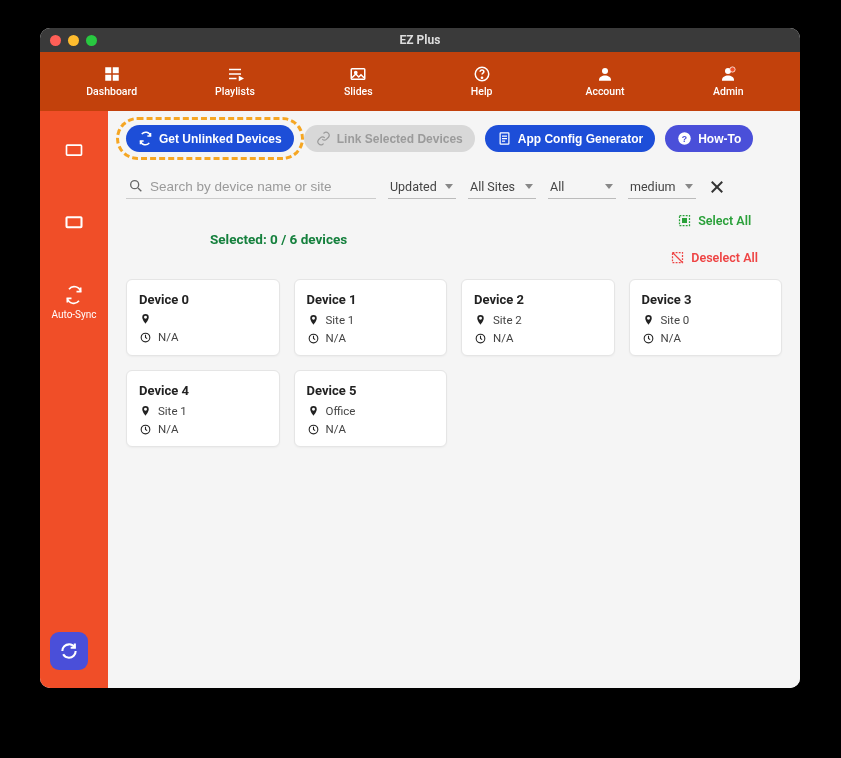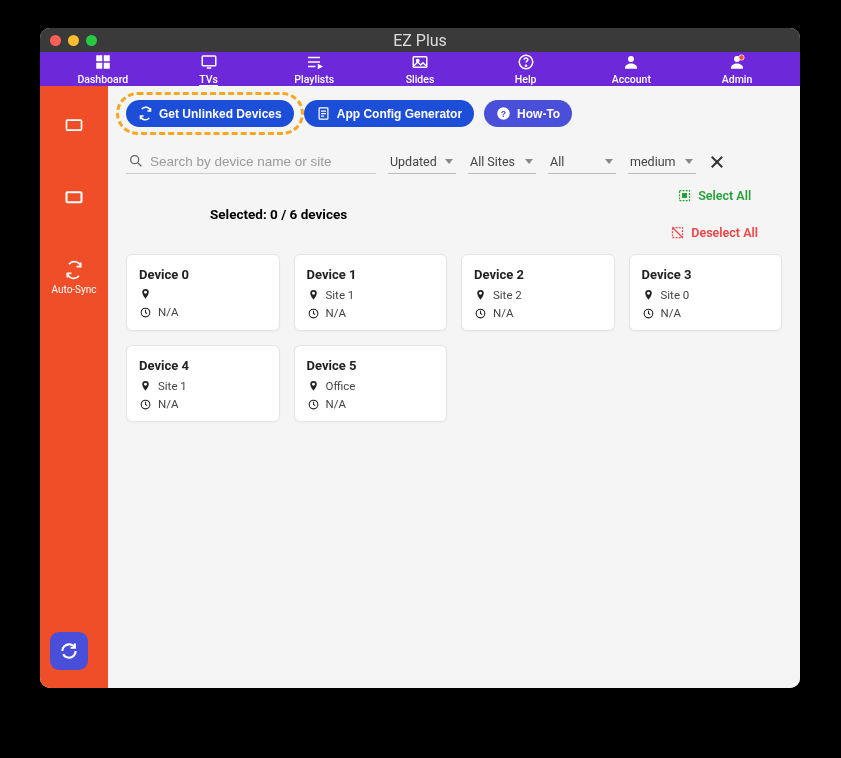--- a/index.html
+++ b/index.html
@@ -4,22 +4,22 @@
 <style>
   * { box-sizing: border-box; margin: 0; padding: 0; }
   body { background: #000; width: 841px; height: 758px; font-family: -apple-system, BlinkMacSystemFont, "Segoe UI", Roboto, sans-serif; overflow: hidden; position: relative; }
   .window { position: absolute; left: 40px; top: 28px; width: 760px; height: 660px; background: #fff; border-radius: 10px; overflow: hidden; box-shadow: 0 10px 40px rgba(0,0,0,0.5); display: flex; flex-direction: column; }
   .titlebar { height: 24px; background: #3a3a3a; display: flex; align-items: center; padding: 0 10px; position: relative; flex-shrink: 0; }
   .traffic { display: flex; gap: 7px; }
   .tl { width: 11px; height: 11px; border-radius: 50%; }
   .tl.red { background: #ff5f57; }
   .tl.yellow { background: #febc2e; }
   .tl.green { background: #28c840; }
-  .titlebar-title { position: absolute; left: 0; right: 0; text-align: center; color: #ddd; font-size: 16px; font-weight: 400; pointer-events: none; }
-  .topnav { background: #6d28d9; height: 34px; display: flex; justify-content: space-around; align-items: center; padding: 0 10px; flex-shrink: 0; }
+  .titlebar-title { position: absolute; left: 0; right: 0; text-align: center; color: #ddd; font-size: 12px; font-weight: 700; pointer-events: none; }
+  .topnav { background: #c2410c; height: 59px; display: flex; justify-content: space-around; align-items: center; padding: 0 10px; flex-shrink: 0; }
   .topnav-item { display: flex; flex-direction: column; align-items: center; gap: 2px; color: #fff; font-size: 10.5px; font-weight: 500; width: 90px; cursor: pointer; }
   .topnav-item.active { text-decoration: underline; text-underline-offset: 2px; }
   .topnav-item svg { width: 18px; height: 18px; }
   .body-row { display: flex; flex: 1; min-height: 0; }
   .sidebar { width: 68px; background: #f04e28; display: flex; flex-direction: column; align-items: center; padding-top: 30px; gap: 48px; flex-shrink: 0; position: relative; }
   .side-item { display: flex; flex-direction: column; align-items: center; gap: 4px; color: #fff; font-size: 10px; cursor: pointer; }
   .side-item svg { width: 20px; height: 20px; }
   .fab { position: absolute; bottom: 18px; left: 10px; width: 38px; height: 38px; border-radius: 9px; background: #4a4fd9; display: flex; align-items: center; justify-content: center; cursor: pointer; }
   .fab svg { width: 20px; height: 20px; color: #fff; }
   .main { flex: 1; background: #f5f5f5; padding: 14px 18px; overflow: auto; }
@@ -33,21 +33,21 @@
   .highlight-ring { position: absolute; inset: -8px -10px; border: 3px dashed #f5a623; border-radius: 22px; pointer-events: none; }
   .filter-row { display: flex; align-items: center; gap: 12px; margin-bottom: 14px; margin-top: 22px; }
   .search-wrap { display: flex; align-items: center; gap: 6px; flex: 0 0 250px; border-bottom: 1px solid #ccc; padding: 4px 2px; color: #888; }
   .search-wrap input { border: none; outline: none; background: transparent; font-size: 13.5px; color: #444; width: 100%; }
   .search-wrap input::placeholder { color: #9a9a9a; }
   .search-wrap svg { width: 16px; height: 16px; color: #666; flex-shrink: 0; }
   .dropdown { display: flex; align-items: center; justify-content: space-between; border-bottom: 1px solid #bbb; padding: 4px 2px; font-size: 12.5px; color: #444; cursor: pointer; min-width: 68px; gap: 6px; }
   .dropdown svg { width: 10px; height: 10px; color: #888; }
   .close-x { width: 18px; height: 18px; cursor: pointer; color: #333; }
   .selection-row { display: flex; align-items: center; margin-bottom: 14px; padding: 0 4px; }
-  .sel-text { font-size: 13.5px; font-weight: 700; color: #000000; flex: 1; text-align: left; padding-left: 80px; }
+  .sel-text { font-size: 13.5px; font-weight: 700; color: #15803d; flex: 1; text-align: left; padding-left: 80px; }
   .sel-actions { display: flex; gap: 22px; align-items: center; margin-right: 20px; flex-direction: column; }
   .sel-btn { display: flex; align-items: center; gap: 6px; font-size: 12.5px; font-weight: 600; cursor: pointer; }
   .sel-btn.select { color: #2aa03a; }
   .sel-btn.deselect { color: #e44; }
   .sel-btn svg { width: 15px; height: 15px; }
   .grid { display: grid; grid-template-columns: repeat(4, 1fr); gap: 14px; }
   .card { background: #fff; border: 1px solid #e5e5e5; border-radius: 6px; padding: 12px 12px 10px; box-shadow: 0 1px 2px rgba(0,0,0,0.04); cursor: pointer; }
   .card-title { font-size: 13px; font-weight: 700; color: #222; margin-bottom: 6px; }
   .card-row { display: flex; align-items: center; gap: 6px; font-size: 11.5px; color: #444; margin-top: 4px; }
   .card-row svg { width: 13px; height: 13px; color: #222; flex-shrink: 0; }
@@ -68,27 +68,20 @@
   <div class="topnav">
     <div class="topnav-item">
       <svg viewBox="0 0 24 24" fill="currentColor">
           <rect x="3" y="3" width="8" height="8"></rect>
           <rect x="13" y="3" width="8" height="8"></rect>
           <rect x="3" y="13" width="8" height="8"></rect>
           <rect x="13" y="13" width="8" height="8"></rect>
         </svg>
       <span>Dashboard</span>
     </div>
-    <div class="topnav-item active">
-      <svg viewBox="0 0 24 24" fill="none" stroke="currentColor" stroke-width="2">
-          <rect x="3" y="4" width="18" height="13" rx="1"></rect>
-          <line x1="9" y1="20" x2="15" y2="20"></line>
-        </svg>
-      <span>TVs</span>
-    </div>
     <div class="topnav-item">
       <svg viewBox="0 0 24 24" fill="none" stroke="currentColor" stroke-width="2">
           <line x1="4" y1="6" x2="20" y2="6"></line>
           <line x1="4" y1="12" x2="20" y2="12"></line>
           <line x1="4" y1="18" x2="14" y2="18"></line>
           <polygon points="18,16 22,18 18,20" fill="currentColor"></polygon>
         </svg>
       <span>Playlists</span>
     </div>
     <div class="topnav-item">
@@ -161,20 +154,26 @@
           <button class="btn btn-primary">
             <svg viewBox="0 0 24 24" fill="none" stroke="currentColor" stroke-width="2.5">
                 <path d="M20 8a8 8 0 00-14-3M4 16a8 8 0 0014 3"></path>
                 <polyline points="20,3 20,8 15,8"></polyline>
                 <polyline points="4,21 4,16 9,16"></polyline>
               </svg>
             <span>Get Unlinked Devices</span>
           </button>
           <div class="highlight-ring"></div>
         </div>
+        <button class="btn btn-disabled">
+          <svg viewBox="0 0 24 24" fill="none" stroke="currentColor" stroke-width="2">
+              <path d="M10 13a5 5 0 007 0l3-3a5 5 0 00-7-7l-1 1M14 11a5 5 0 00-7 0l-3 3a5 5 0 007 7l1-1"></path>
+            </svg>
+          <span>Link Selected Devices</span>
+        </button>
         <button class="btn btn-primary">
           <svg viewBox="0 0 24 24" fill="none" stroke="currentColor" stroke-width="2">
               <rect x="5" y="3" width="14" height="18" rx="1"></rect>
               <line x1="8" y1="8" x2="16" y2="8"></line>
               <line x1="8" y1="12" x2="16" y2="12"></line>
               <line x1="8" y1="16" x2="13" y2="16"></line>
             </svg>
           <span>App Config Generator</span>
         </button>
         <button class="btn btn-howto">

